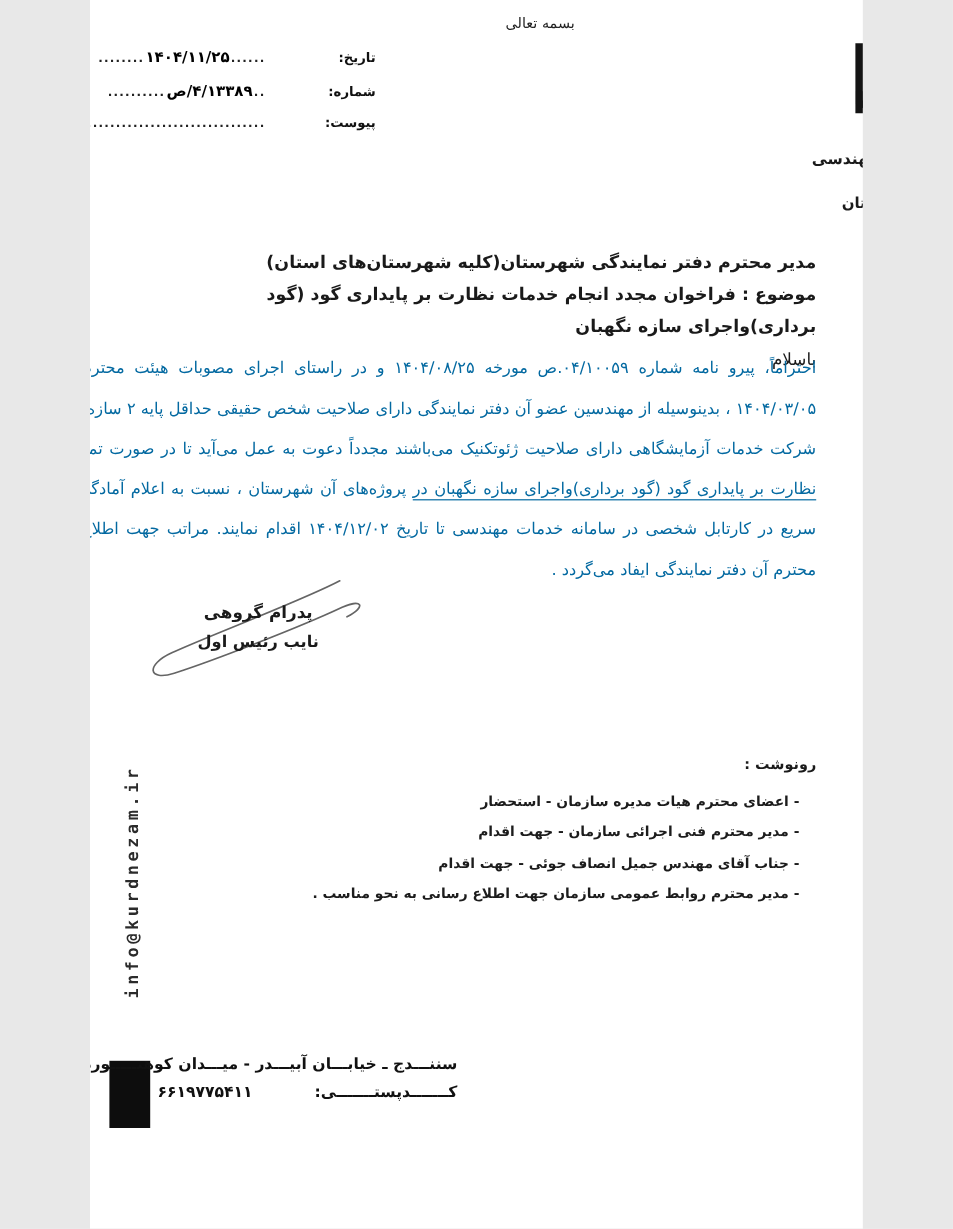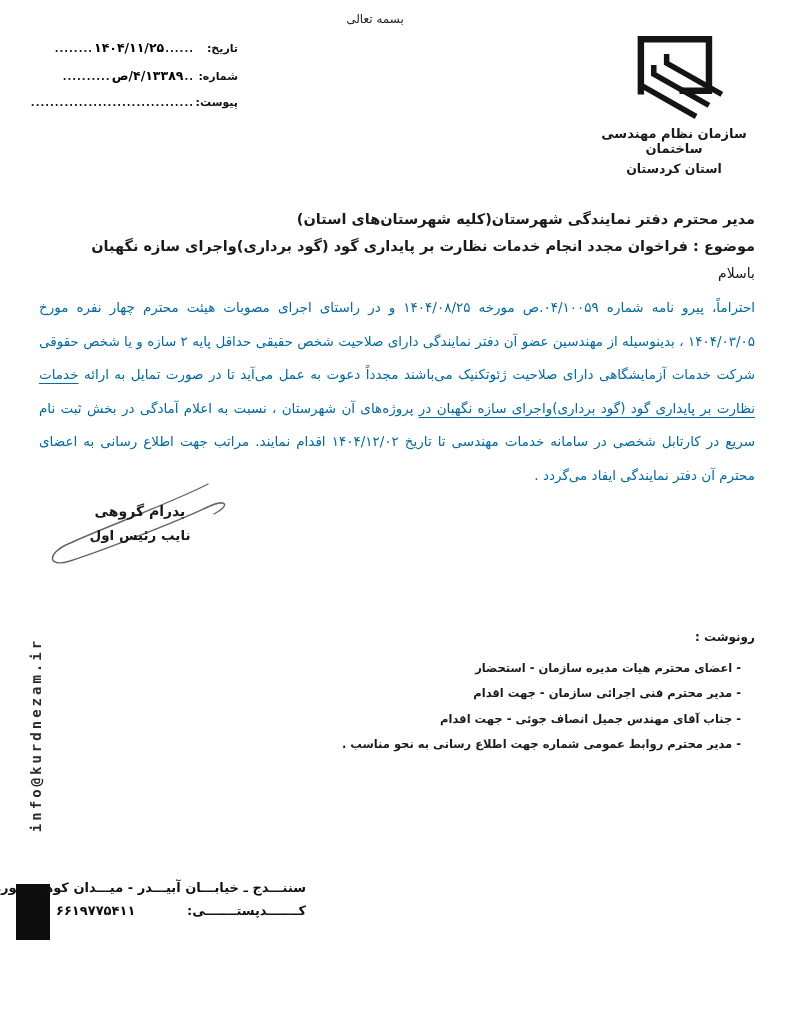--- a/index.html
+++ b/index.html
@@ -1,28 +1,28 @@
 <!DOCTYPE html>
 <html dir="rtl" lang="fa"><head>
 <meta charset="utf-8">
 <style>
   * { margin:0; padding:0; box-sizing:border-box; }
   html,body { background:#e8e8e8; }
   .page {
-    position:relative; width:794px; height:1024px; margin:0 auto;
+    position:relative; width:644px; height:1024px; margin:0 auto;
     background:#ffffff; overflow:hidden;
     font-family:"DejaVu Sans", sans-serif; color:#1a1a1a;padding-left:15px;
   }
   
   .bismillah { position:absolute; top:12px; left:295px; width:160px;
     text-align:center; font-size:12px; color:#222; }
   
   .fields { position:absolute; top:40px; left:6px; width:232px; direction:rtl; }
   .field-row { display:flex; align-items:baseline; height:28px; font-size:11px; font-weight:bold; }
-  .field-row .lbl { flex:0 0 44px; color:#111; }
+  .field-row .lbl { flex:0 0 44px; color:#111;margin-left:48px; }
   .field-row .dots { color:#222; letter-spacing:1px; font-weight:bold; font-size:10px; }
   .field-row .val { font-size:12.5px; font-weight:bold; color:#000; padding:0 1px; white-space:nowrap; }
   
   .logo-block { position:absolute; top:30px; left:583px; width:182px; text-align:center; }
   .logo-icon { display:block; margin:0 auto; }
   .org-name { font-size:13px; font-weight:bold; margin-top:4px; }
   .org-province { font-size:12.5px; font-weight:bold; margin-top:5px; }
   
   .heading { position:absolute; top:206px; right:39px; left:40px; text-align:right; }
   .recipient { font-size:14.5px; font-weight:bold; line-height:27px; }
@@ -109,21 +109,21 @@
     <div class="sig-name">پدرام گروهی</div>
     <div class="sig-title">نایب رئیس اول</div>
   </div>
 
   <div class="cc-block">
     <div class="cc-heading">رونوشت :</div>
     <ul class="cc-list">
       <li>-  اعضای محترم هیات مدیره سازمان  - استحضار</li>
       <li>-  مدیر محترم فنی اجرائی سازمان - جهت اقدام</li>
       <li>-  جناب آقای مهندس جمیل انصاف جوئی - جهت اقدام</li>
-      <li>-  مدیر محترم روابط عمومی شماره جهت اطلاع رسانی به نحو مناسب .</li>
+      <li>-  مدیر محترم روابط عمومی سازمان جهت اطلاع رسانی به نحو مناسب .</li>
     </ul>
   </div>
 
   <div class="email-vertical">info@kurdnezam.ir</div>
 
   <div class="footer-box"></div>
   <div class="contact">
     <div class="line1">سننـــدج  ـ  خیابـــان آبیـــدر  -  میـــدان کوهنـــــورد</div>
     <div class="line2">
       <span>کـــــــدپستـــــــی:</span>

